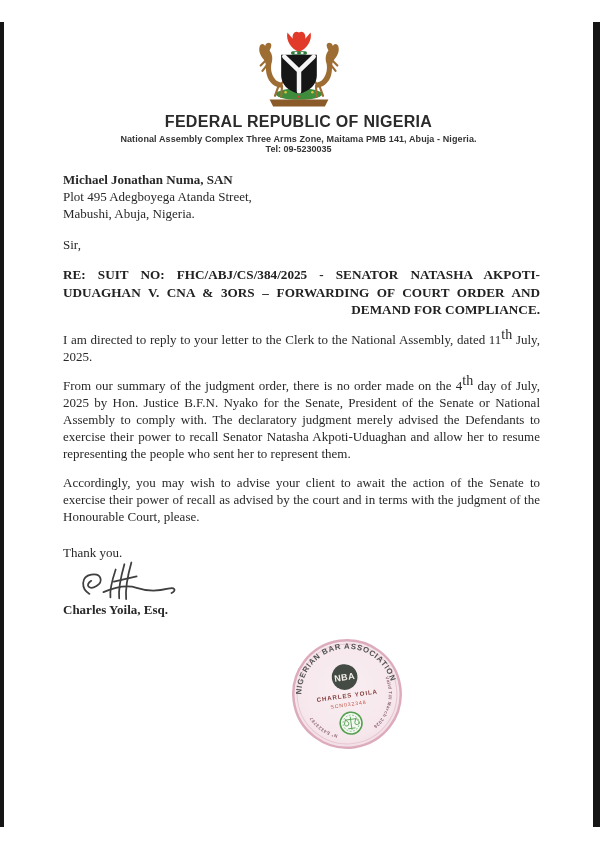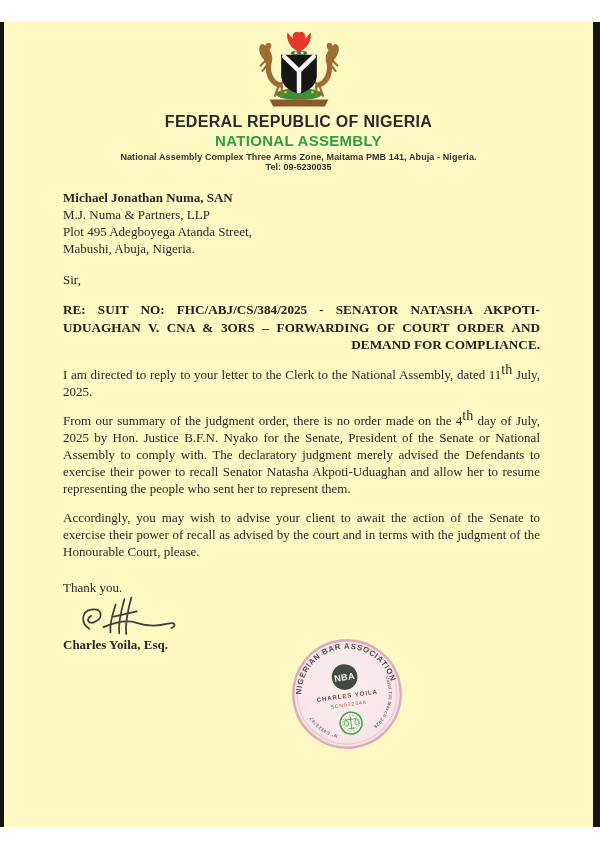--- a/index.html
+++ b/index.html
@@ -1,19 +1,19 @@
 <!DOCTYPE html>
 <html><head>
 <meta charset="utf-8">
 <style>
   html,body{margin:0;padding:0}
   body{width:600px;height:849px;background:#ffffff;position:relative;overflow:hidden;
        font-family:"Liberation Serif",serif;}
   .photo{position:absolute;top:22px;left:0;width:600px;height:805px;background:#151515}
-  .page{position:absolute;top:0;left:4px;right:7px;bottom:0;background:#fef9c3;overflow:hidden}
+  .page{position:absolute;top:0;left:4px;right:7px;bottom:0;background:#ffffff;overflow:hidden}
 
   
   .header{text-align:center;padding-top:7px}
   .coa{display:block;margin:0 auto}
   .h-line{font-family:"Liberation Sans",sans-serif;font-weight:bold}
   .h-country{font-size:16px;color:#2b2b2b;letter-spacing:.3px;margin-top:2px}
   .h-institution{font-size:15px;color:#2f9e48;margin-top:1px;letter-spacing:.3px}
   .h-directorate{font-size:16px;color:#de4938;letter-spacing:.3px}
   .h-address{font-size:9px;color:#333;margin-top:3px;letter-spacing:.1px}
   .h-tel{font-size:9px;color:#333}
@@ -64,30 +64,28 @@
 
           <rect x="56" y="25" width="18" height="4" rx="2" fill="#2e7d3a"></rect>
           <rect x="60" y="25.8" width="3" height="2.4" fill="#f2f2f2"></rect>
           <rect x="67" y="25.8" width="3" height="2.4" fill="#f2f2f2"></rect>
 
           <path d="M45 29 L85 29 L85 52 Q85 67 65 73 Q45 67 45 52 Z" fill="#161616"></path>
           <path d="M48.5 31 L65 47 M81.5 31 L65 47 M65 47 L65 70" stroke="#f5f5f5" stroke-width="5" stroke-linecap="round" fill="none"></path>
         </svg>
       </span>
       <div class="h-line h-country">FEDERAL REPUBLIC OF NIGERIA</div>
-      <div class="h-line h-institution">NATIONAL ASSEMBLY</div>
       <div class="h-line h-address">National Assembly Complex Three Arms Zone, Maitama PMB 141, Abuja - Nigeria.</div>
       <div class="h-line h-tel">Tel: 09-5230035</div>
     </div>
 
     <div class="content">
 
       <div class="recipient">
         <div class="r-name">Michael Jonathan Numa, SAN</div>
-        <div>M.J. Numa &amp; Partners, LLP</div>
         <div>Plot 495 Adegboyega Atanda Street,</div>
         <div>Mabushi, Abuja, Nigeria.</div>
       </div>
 
       <div class="salutation">Sir,</div>
 
       <div class="subject">
         <div class="jline">RE: SUIT NO: FHC/ABJ/CS/384/2025 - SENATOR NATASHA AKPOTI-</div>
         <div class="jline">UDUAGHAN V. CNA &amp; 3ORS – FORWARDING OF COURT ORDER AND</div>
         <div class="lastline">DEMAND FOR COMPLIANCE.</div>

